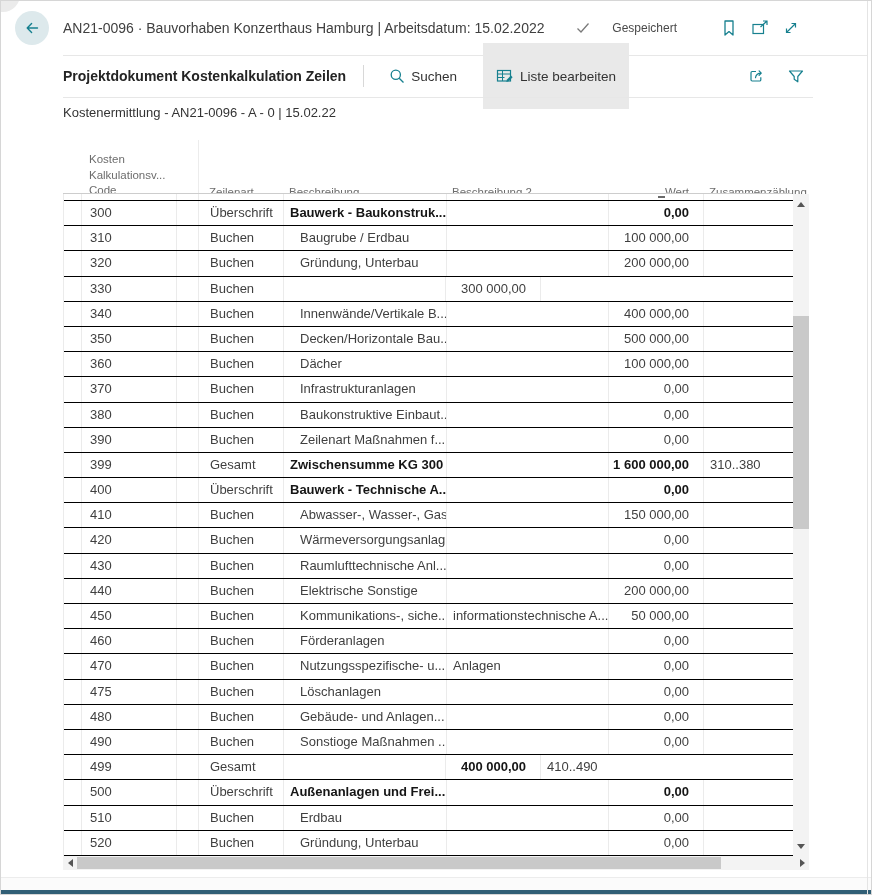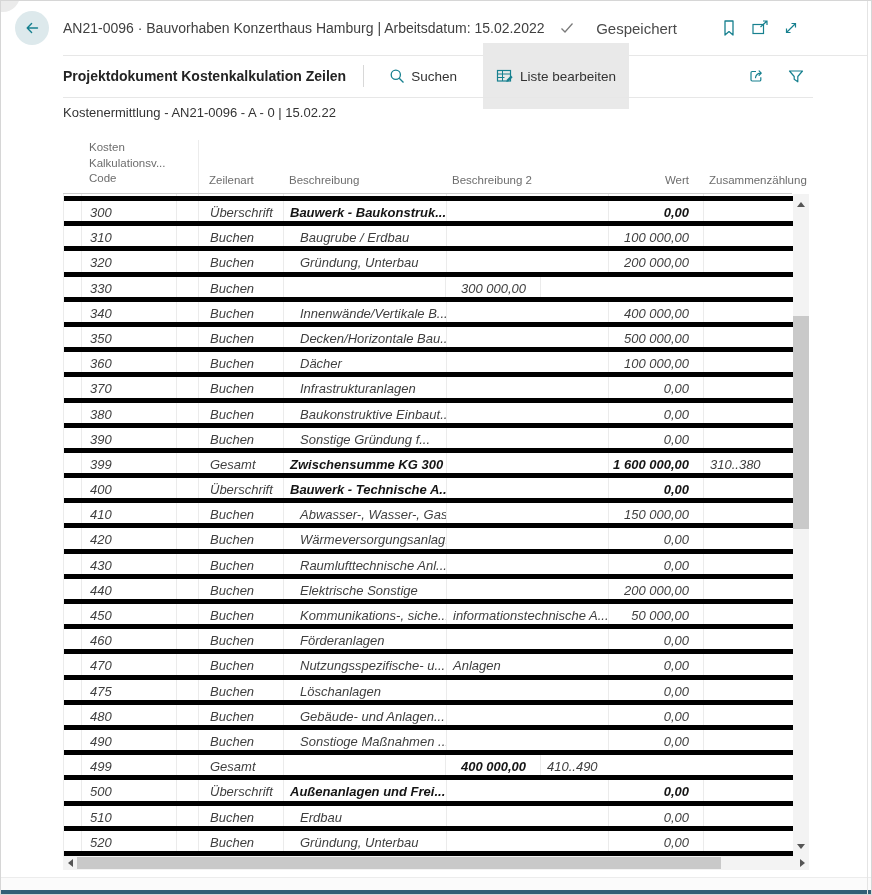--- a/index.html
+++ b/index.html
@@ -8,49 +8,49 @@
     background:#fff;border:1px solid #d6d6d6;overflow:hidden;
     font-family:"Liberation Sans","DejaVu Sans",sans-serif;
     color:#3d3d3d;
   }
   
   .deco-circle{position:absolute;left:-15px;top:-23px;width:34px;height:34px;border-radius:50%;background:#ebebeb;}
   .top-header{position:absolute;left:0;top:0;right:0;height:54px;display:flex;align-items:center;padding:0 71px 0 14px;box-sizing:border-box;}
   .back-btn{width:34px;height:34px;border-radius:50%;background:var(--back_circle_bg,#dde9ec);display:flex;align-items:center;justify-content:center;color:var(--accent,#17808f);margin-right:14px;flex:0 0 auto;cursor:pointer;}
   .win-title{font-size:14px;color:#404040;white-space:nowrap;}
   .right-group{margin-left:auto;display:flex;align-items:center;}
-  .saved{display:flex;align-items:center;gap:22px;margin-right:30px;color:#4a4a4a;font-size:15px;}
+  .saved{display:flex;align-items:center;gap:22px;margin-right:30px;color:#4a4a4a;font-size:12px;}
   .hicon{width:18px;height:18px;margin-left:13px;color:var(--accent,#17808f);display:flex;align-items:center;justify-content:center;cursor:pointer;}
   .divider{position:absolute;height:1px;background:#e7e7e7;}
   .div-header{left:62px;width:804px;top:54px;}
   .div-toolbar{left:62px;width:750px;top:96px;}
   
   .toolbar{position:absolute;left:62px;top:54px;right:6px;height:42px;display:flex;align-items:center;}
   .page-title{font-size:14px;font-weight:600;color:#242424;white-space:nowrap;}
   .vsep{width:1px;height:22px;background:#d8d8d8;margin:0 15px 0 17px;}
   .tb-btn{display:flex;align-items:center;gap:6px;font-size:13.5px;color:#333;padding:0 10px;height:34px;cursor:pointer;}
   .tb-btn .ticon{color:var(--accent,#17808f);display:flex;align-items:center;}
   .edit-btn{background:var(--edit_button_bg,#e9e9e9);margin-left:16px;padding:16px 13px;}
   .tb-icons{margin-left:auto;margin-right:60px;display:flex;align-items:center;gap:22px;}
   .tb-icons .hicon{margin-left:0;}
   
   .caption{position:absolute;left:62px;top:104px;font-size:13px;color:#333;}
   
-  .colhead{position:absolute;font-size:11.5px;color:#6d6d6d;line-height:14px;white-space:nowrap;}
+  .colhead{position:absolute;font-size:11.5px;color:#6d6d6d;line-height:14px;white-space:nowrap;margin-top:12px;}
   .code-head{left:88px;top:139px;line-height:15.5px;}
   .h-zeil{left:208px;top:172px;}
   .h-besch{left:288px;top:172px;}
   .h-besch2{left:451px;top:172px;}
   .h-wert{left:607px;top:172px;width:81px;text-align:right;}
   .h-sum{left:708px;top:172px;}
   .head-vline{position:absolute;left:197px;top:139px;width:1px;height:54px;background:#ececec;}
   .head-border{position:absolute;left:62px;top:192px;width:729px;height:1px;background:#cdcdcd;}
   
   .tbody{position:absolute;left:62px;top:193px;width:730px;height:662px;box-sizing:border-box;border-left:1px solid #ebebeb;overflow:hidden;background:#fff;}
-  .trow{display:flex;height:25.2px;box-sizing:border-box;border-bottom:5px solid #000000;font-style:italic;}
+  .trow{display:flex;height:25.2px;box-sizing:border-box;border-bottom:1px solid #000000;}
   .trow.partial{height:7px;}
   .c{box-sizing:border-box;border-right:1px solid #ebebeb;font-size:13px;line-height:24px;white-space:nowrap;overflow:hidden;color:#3f3f3f;}
   .c-sel{width:18px;}
   .c-code{width:95px;padding-left:8px;}
   .c-sp{width:22px;}
   .c-zeil{width:85px;padding-left:11px;}
   .c-besch{width:163px;padding-left:6px;}
   .c-besch2{width:162px;padding-left:6px;}
   .c-wert{width:95px;padding-right:14px;text-align:right;}
   .c-sum{width:89px;padding-left:6px;border-right:none;}
@@ -285,21 +285,21 @@
     <div class="c c-besch2"></div>
     <div class="c c-wert">0,00</div>
     <div class="c c-sum"></div>
   </div>
 
   <div class="trow posting">
     <div class="c c-sel"></div>
     <div class="c c-code">390</div>
     <div class="c c-sp"></div>
     <div class="c c-zeil">Buchen</div>
-    <div class="c c-besch">Sonstige Gründung f...</div>
+    <div class="c c-besch">Zeilenart Maßnahmen f...</div>
     <div class="c c-besch2"></div>
     <div class="c c-wert">0,00</div>
     <div class="c c-sum"></div>
   </div>
 
   <div class="trow total">
     <div class="c c-sel"></div>
     <div class="c c-code">399</div>
     <div class="c c-sp"></div>
     <div class="c c-zeil">Gesamt</div>

